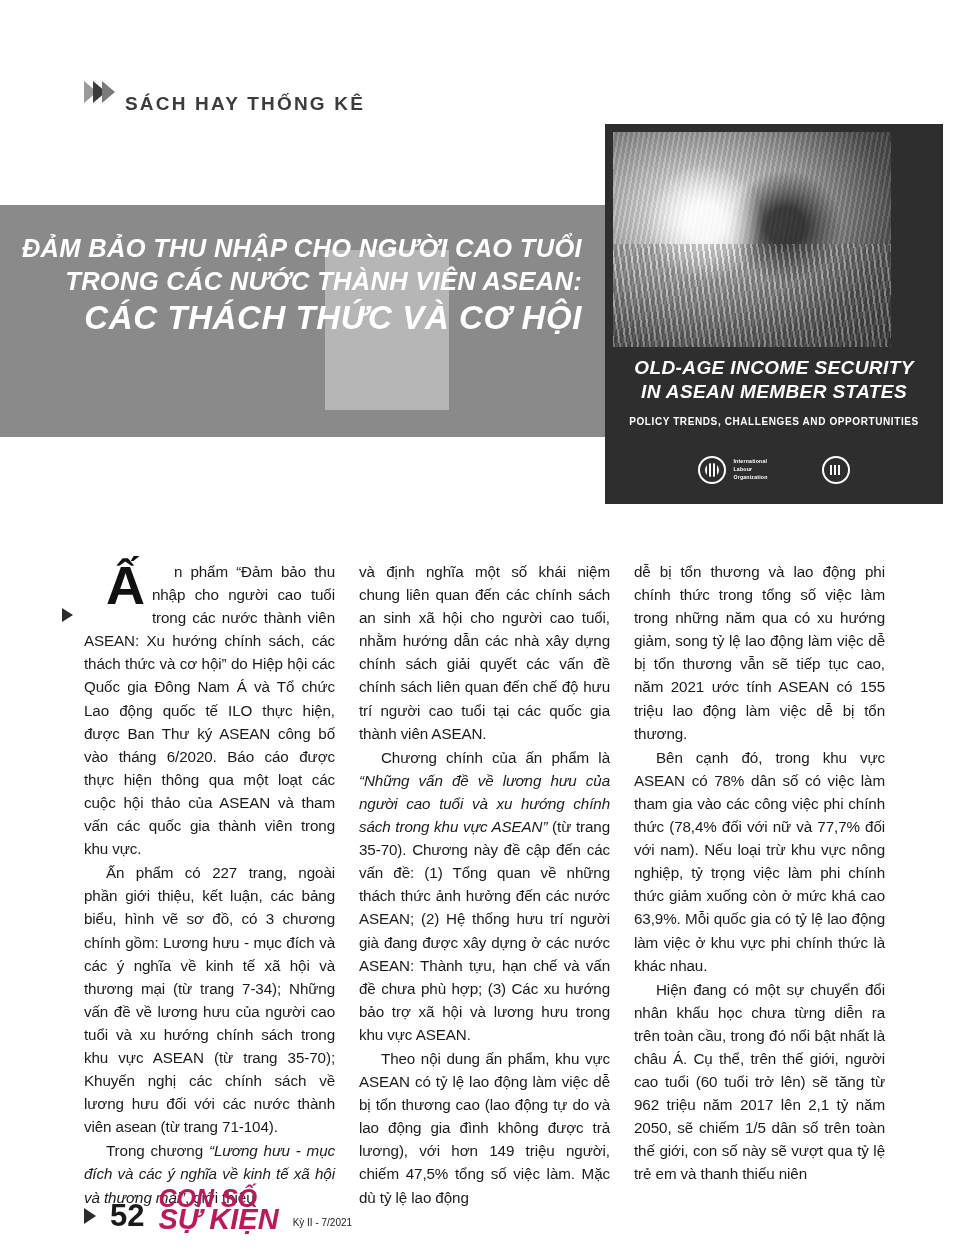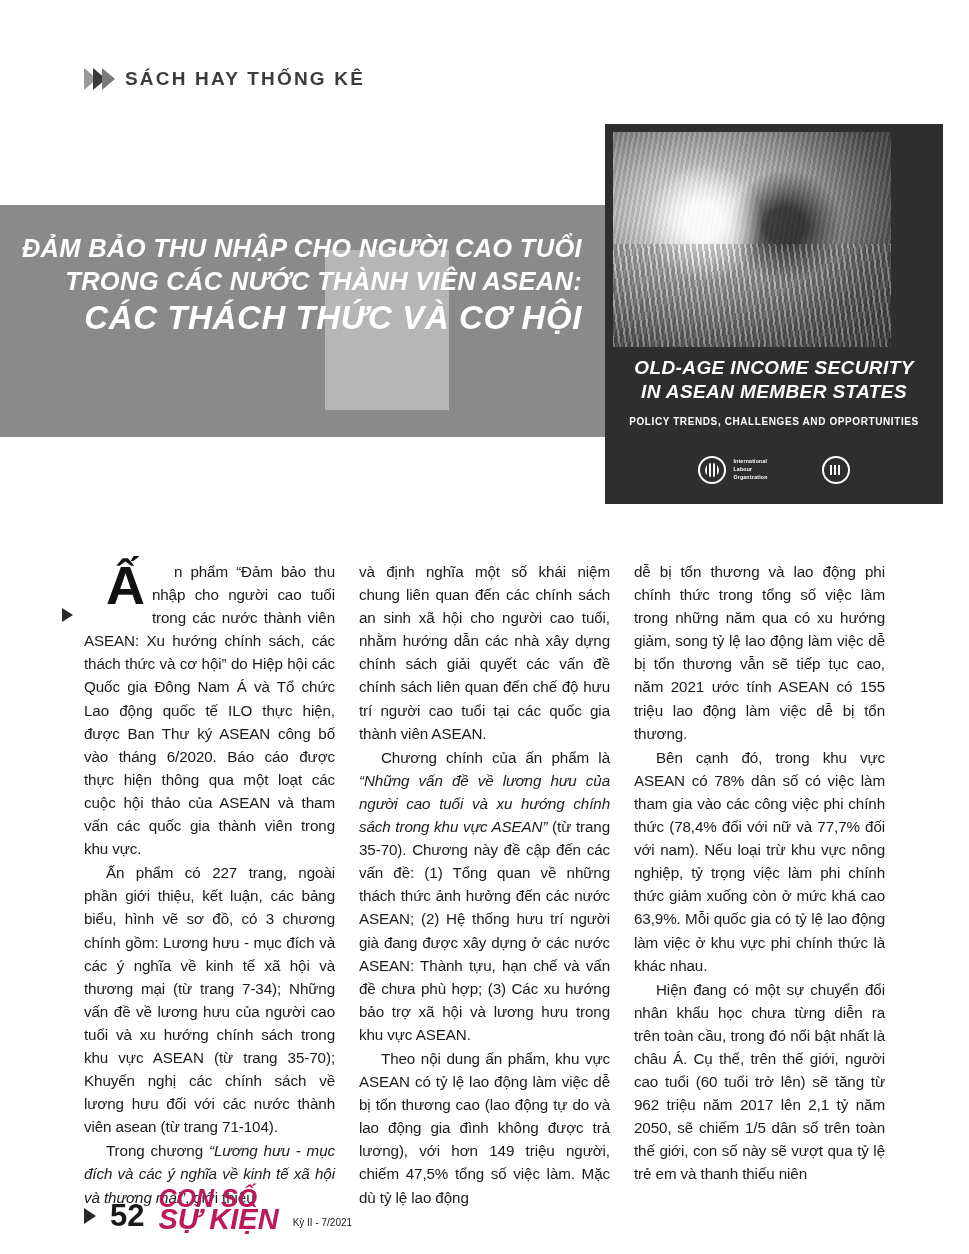--- a/index.html
+++ b/index.html
@@ -32,20 +32,21 @@
     margin-right: -4px;
   }
   .arrow-glyph.dark { border-left-color: #3a3a3a; }
   .arrow-glyph.darkest { border-left-color: #9a9a9a; }
   .section-title {
     font-size: 19px;
     font-weight: bold;
     letter-spacing: 2.2px;
     color: #3c3c3c;
     white-space: nowrap;
+    margin-top: 25px;
   }
 
   
   .grey-band {
     position: absolute;
     left: 0;
     top: 205px;
     width: 908px;
     height: 232px;
     background: #8a8a8a;

